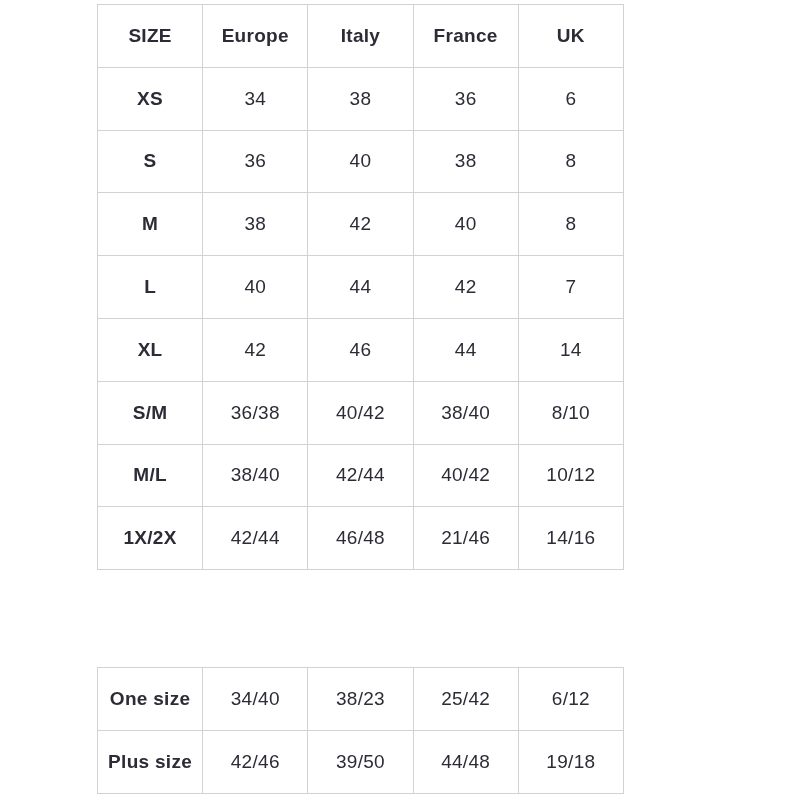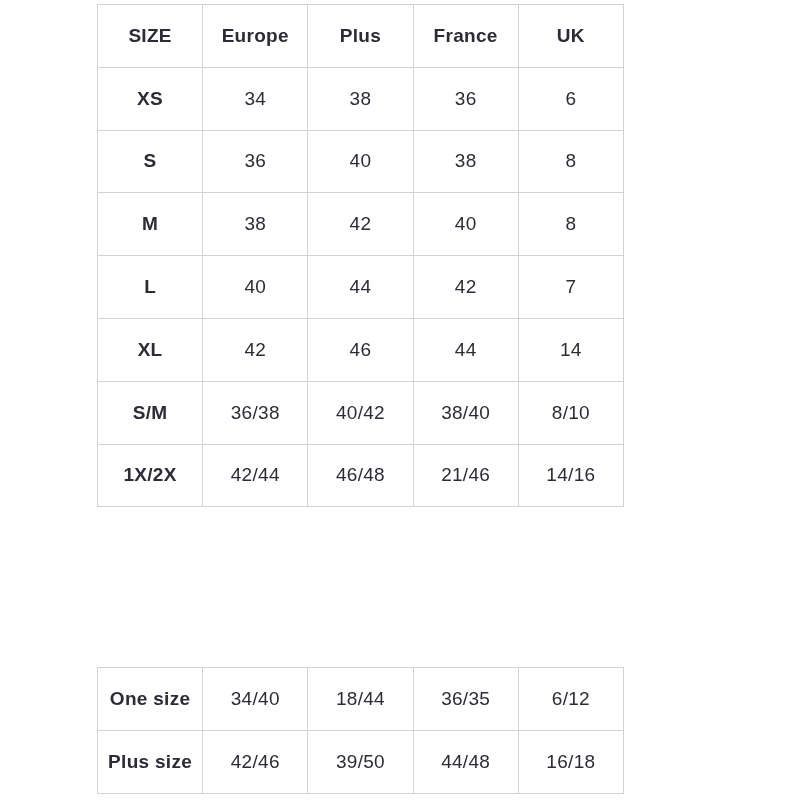--- a/index.html
+++ b/index.html
@@ -43,21 +43,21 @@
 </head>
 <body>
 
 <div class="stage">
 
   <table class="size-table main">
     <thead>
       <tr>
         <th>SIZE</th>
         <th>Europe</th>
-        <th>Plus</th>
+        <th>Italy</th>
         <th>France</th>
         <th>UK</th>
       </tr>
     </thead>
     <tbody>
         <tr>
           <th>XS</th>
           <td>34</td>
           <td>38</td>
           <td>36</td>
@@ -92,41 +92,48 @@
           <td>14</td>
         </tr>
         <tr>
           <th>S/M</th>
           <td>36/38</td>
           <td>40/42</td>
           <td>38/40</td>
           <td>8/10</td>
         </tr>
         <tr>
+          <th>M/L</th>
+          <td>38/40</td>
+          <td>42/44</td>
+          <td>40/42</td>
+          <td>10/12</td>
+        </tr>
+        <tr>
           <th>1X/2X</th>
           <td>42/44</td>
           <td>46/48</td>
           <td>21/46</td>
           <td>14/16</td>
         </tr>
       </tbody>
   </table>
 
   <table class="size-table secondary">
     <tbody>
         <tr>
           <th>One size</th>
           <td>34/40</td>
-          <td>18/44</td>
-          <td>36/35</td>
+          <td>38/23</td>
+          <td>25/42</td>
           <td>6/12</td>
         </tr>
         <tr>
           <th>Plus size</th>
           <td>42/46</td>
           <td>39/50</td>
           <td>44/48</td>
-          <td>16/18</td>
+          <td>19/18</td>
         </tr>
       </tbody>
   </table>
 
 </div>
 
 </body></html>

